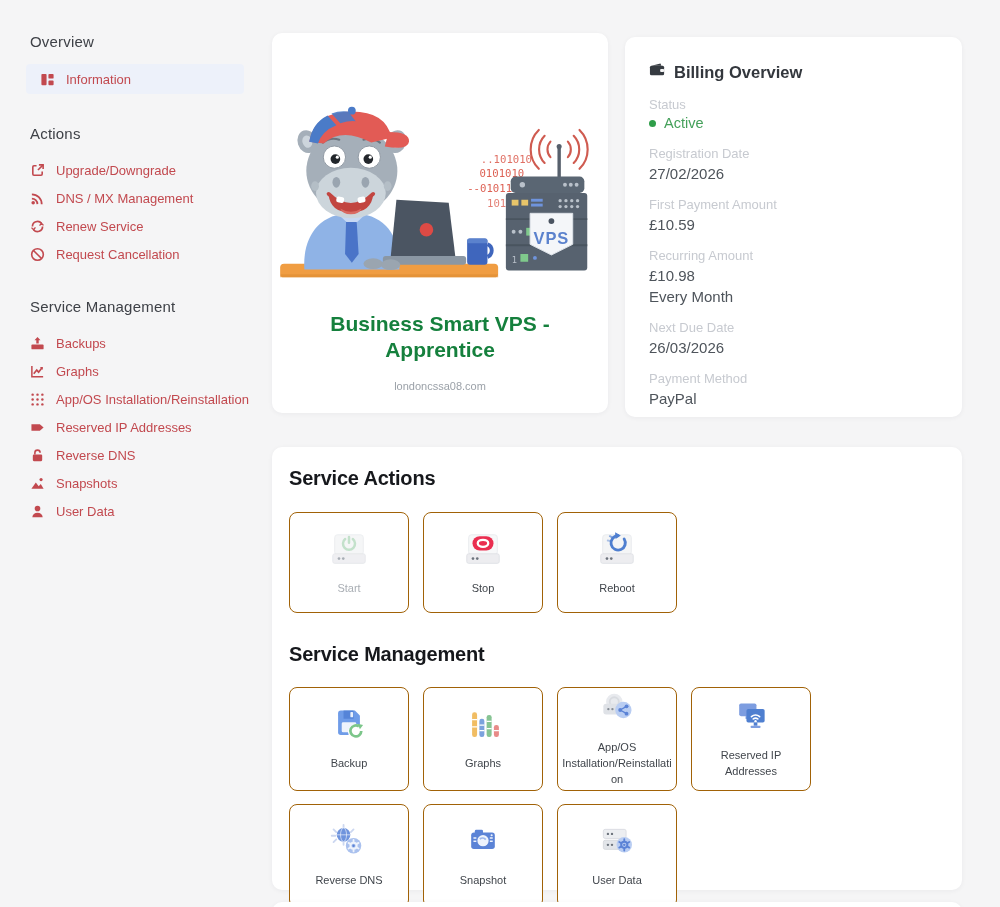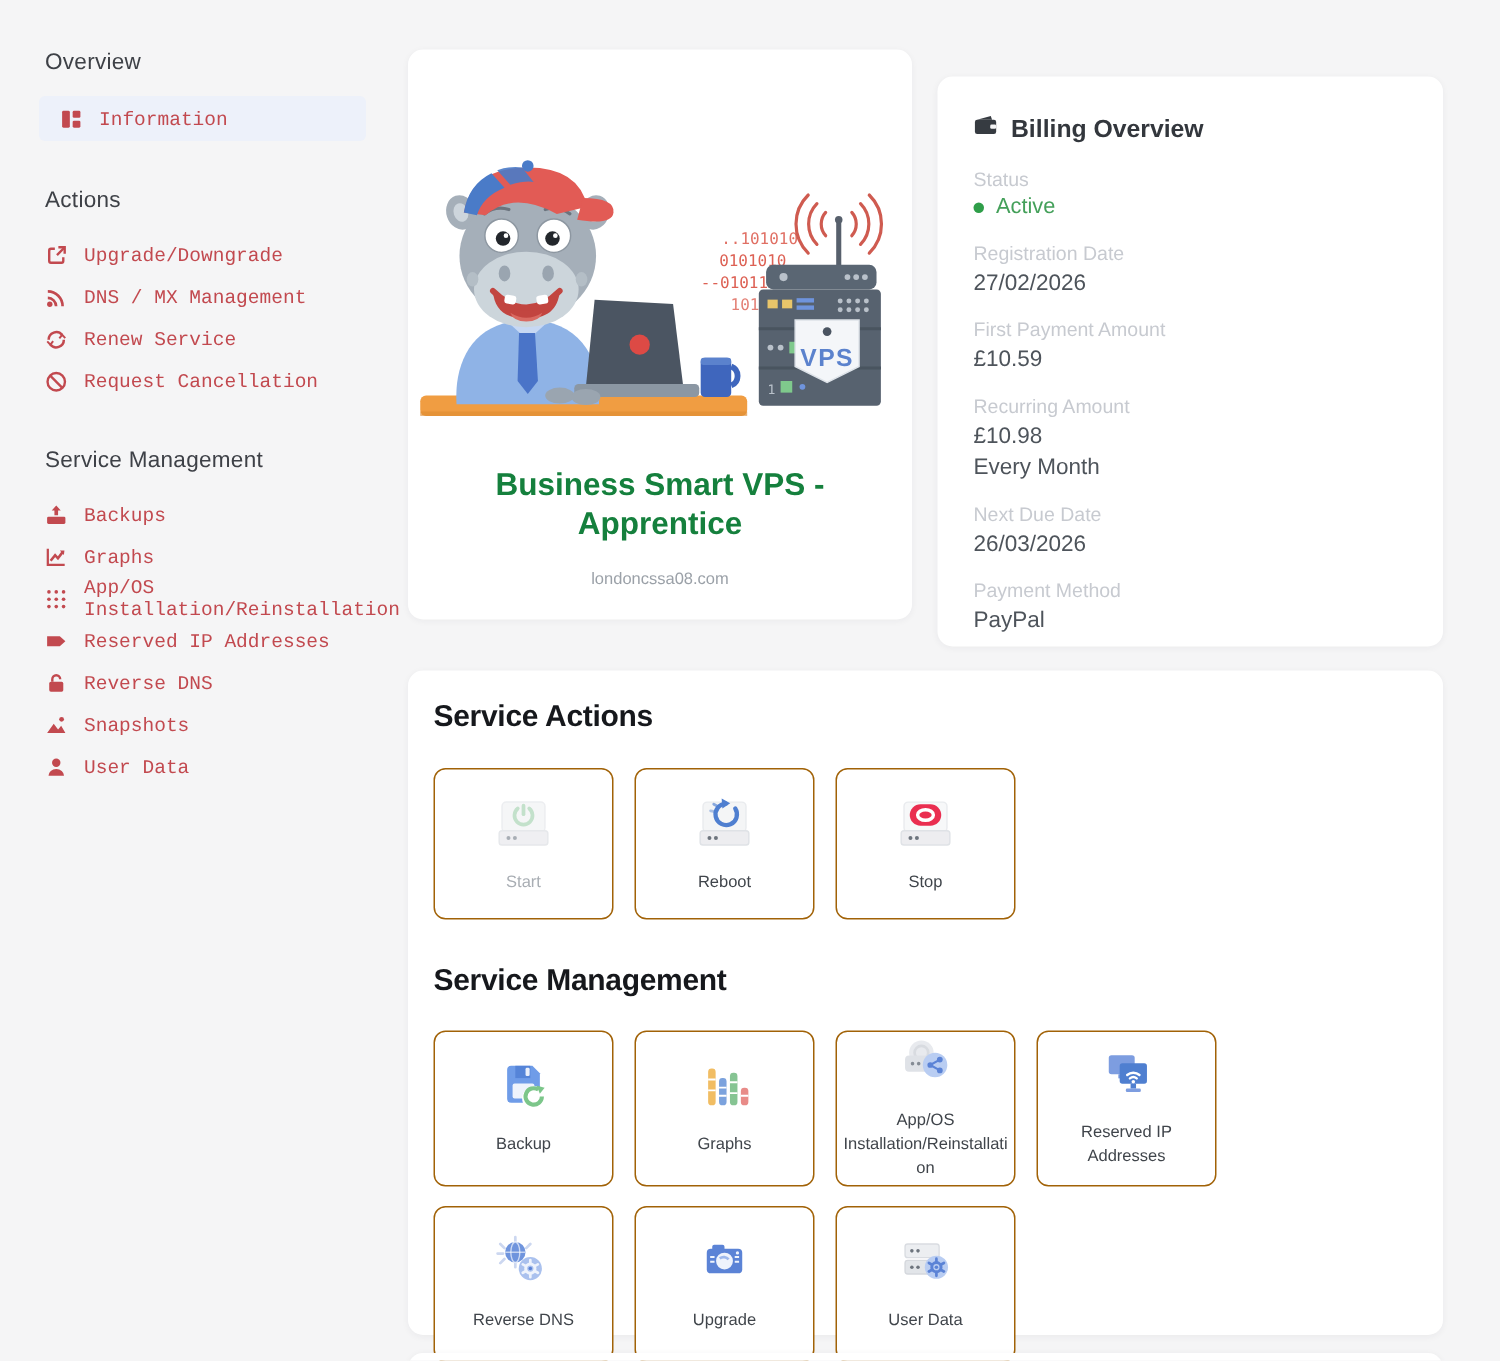--- a/index.html
+++ b/index.html
@@ -2,37 +2,37 @@
 <html><head>
 <meta charset="utf-8">
 <style>
   * { margin:0; padding:0; box-sizing:border-box; }
   html,body { width:1000px; height:907px; overflow:hidden; }
   body { background:#f5f5f6; font-family:"Liberation Sans", sans-serif; position:relative; color:#3e4147; }
 
   
   .sidebar { position:absolute; left:0; top:0; width:256px; height:907px; padding:33px 0 0 30px; }
   .sb-title { font-size:15px; font-weight:500; color:#3e4147; letter-spacing:.2px; }
-  .sb-item { display:flex; align-items:center; gap:11px; font-size:13px; color:#c2494f; height:28px; cursor:pointer;font-family:Liberation Mono, monospace; }
+  .sb-item { display:flex; align-items:center; gap:11px; font-size:13px; color:#c2494f; height:28px; cursor:pointer; }
   .sb-item .ic { width:15px; height:15px; flex:0 0 15px; display:flex; align-items:center; justify-content:center; }
   .sb-item svg { display:block; }
   .sb-active { background:#edf1fa; border-radius:4px; margin-left:-4px; padding:0 10px 0 14px; width:218px; height:30px; }
   .sb-gap-s { height:14px; } .sb-gap-m { height:31px; } .sb-gap-l { height:30px; }
 
   
   .card { position:absolute; background:#fff; border-radius:10px; box-shadow:0 1px 5px rgba(30,35,50,.05); }
 
   
   #card-service { left:272px; top:33px; width:336px; height:380px; text-align:center; }
   #mascot { display:block; margin:66px auto 0; }
   .svc-title { margin:26px 18px 0; font-size:21px; line-height:26px; font-weight:700; color:#15803d; }
   .svc-domain { margin-top:17px; font-size:11px; color:#9ba1a8; }
 
   
-  #card-billing { left:625px; top:51px; width:337px; height:380px; padding:25px 24px; }
+  #card-billing { left:625px; top:37px; width:337px; height:380px; padding:25px 24px; }
   .bill-head { display:flex; align-items:center; gap:8px; font-size:16.5px; font-weight:600; color:#33373d; }
   .b-label { margin-top:15px; font-size:13px; color:#c7cad0; }
   .b-value { margin-top:4px; font-size:15px; color:#4e545b; }
   .status-row { margin-top:3px; display:flex; align-items:center; gap:8px; font-size:14.5px; color:#44a05a; }
   .status-dot { width:7px; height:7px; border-radius:50%; background:#2f9e49; }
 
   
   #card-actions { left:272px; top:447px; width:690px; height:443px; padding:20px 17px; }
   .panel-h { font-size:20px; font-weight:700; color:#16181c; letter-spacing:-.2px; }
   .tiles { display:flex; gap:14px; margin-top:22px; }
@@ -334,44 +334,44 @@
             <circle cx="21" cy="31" r="1.4" fill="#9aa1a9"></circle>
           <path d="M27 8.5v6" stroke="#b9dcc2" stroke-width="2.6" stroke-linecap="round"></path>
           <path d="M23 10.5a6.3 6.3 0 1 0 8 0" fill="none" stroke="#b9dcc2" stroke-width="2.6" stroke-linecap="round"></path>
         </svg>
       </span>
       <span class="tile-label">Start</span>
     </div>
     <div class="tile tile-a">
       <span>
         <svg width="54" height="42" viewBox="0 0 54 44">
+          <rect x="12" y="6" width="30" height="21" rx="3" fill="#f7f8f9" stroke="#e9ebee"></rect>
+          <rect x="10" y="26" width="34" height="10" rx="2" fill="#ededf0" stroke="#dfe2e6"></rect>
+          <circle cx="16.5" cy="31" r="1.4" fill="#6d747d"></circle>
+            <circle cx="21" cy="31" r="1.4" fill="#6d747d"></circle>
+          <rect x="16" y="7.5" width="22" height="15" rx="7.5" fill="#ea2e50"></rect>
+          <ellipse cx="27" cy="15" rx="5.5" ry="3.7" fill="none" stroke="#ffffff" stroke-width="2.4"></ellipse>
+        </svg>
+      </span>
+      <span class="tile-label">Stop</span>
+    </div>
+    <div class="tile tile-a">
+      <span>
+        <svg width="54" height="42" viewBox="0 0 54 44">
           <rect x="12" y="6" width="30" height="21" rx="3" fill="#f4f5f6" stroke="#e9ebee"></rect>
           <rect x="10" y="26" width="34" height="10" rx="2" fill="#ededf0" stroke="#dfe2e6"></rect>
           <circle cx="16.5" cy="31" r="1.4" fill="#6d747d"></circle>
             <circle cx="21" cy="31" r="1.4" fill="#6d747d"></circle>
           <path d="M34.5 10.5a7.5 7.5 0 1 1-6.6-3.4" fill="none" stroke="#4f7fd0" stroke-width="3" stroke-linecap="round"></path>
           <polygon points="25,3.5 31,6.8 25.5,10.5" fill="#4f7fd0"></polygon>
           <path d="M21.5 8.5l-2-1" stroke="#4f7fd0" stroke-width="2" stroke-linecap="round" opacity=".65"></path>
           <path d="M19.5 12.5l-2.2-.4" stroke="#4f7fd0" stroke-width="2" stroke-linecap="round" opacity=".45"></path>
         </svg>
       </span>
       <span class="tile-label">Reboot</span>
-    </div>
-    <div class="tile tile-a">
-      <span>
-        <svg width="54" height="42" viewBox="0 0 54 44">
-          <rect x="12" y="6" width="30" height="21" rx="3" fill="#f7f8f9" stroke="#e9ebee"></rect>
-          <rect x="10" y="26" width="34" height="10" rx="2" fill="#ededf0" stroke="#dfe2e6"></rect>
-          <circle cx="16.5" cy="31" r="1.4" fill="#6d747d"></circle>
-            <circle cx="21" cy="31" r="1.4" fill="#6d747d"></circle>
-          <rect x="16" y="7.5" width="22" height="15" rx="7.5" fill="#ea2e50"></rect>
-          <ellipse cx="27" cy="15" rx="5.5" ry="3.7" fill="none" stroke="#ffffff" stroke-width="2.4"></ellipse>
-        </svg>
-      </span>
-      <span class="tile-label">Stop</span>
     </div>
   </div>
 
   <h2 class="panel-h mh">Service Management</h2>
 
   <div class="tiles mg1">
     <div class="tile tile-m">
       <span>
         <svg width="52" height="40" viewBox="0 0 52 44">
           <path d="M14 8a3 3 0 0 1 3-3h15.5L38 10.5V29a3 3 0 0 1-3 3H17a3 3 0 0 1-3-3z" fill="#6f9ce8"></path>
@@ -457,21 +457,21 @@
       <span>
         <svg width="52" height="40" viewBox="0 0 52 44">
           <rect x="17" y="7.5" width="9" height="5" rx="1.5" fill="#5b83d6"></rect>
           <rect x="13" y="10.5" width="26" height="18" rx="3" fill="#5b83d6"></rect>
           <circle cx="26" cy="19.5" r="6.2" fill="#eef3fc"></circle>
           <path d="M22.5 17.5a4.8 4.8 0 0 1 6.5.8" stroke="#9db8ec" stroke-width="2" fill="none"></path>
           <path d="M15.5 16.5h3.2M15.5 20h3.2M33.5 16.5h3.2M33.5 20h3.2" stroke="#eef3fc" stroke-width="1.6"></path>
           <circle cx="35.5" cy="13.5" r="1.2" fill="#eef3fc"></circle>
         </svg>
       </span>
-      <span class="tile-label">Upgrade</span>
+      <span class="tile-label">Snapshot</span>
     </div>
     <div class="tile tile-m">
       <span>
         <svg width="52" height="40" viewBox="0 0 52 44">
           <rect x="11" y="7" width="25" height="10" rx="2" fill="#eceef1" stroke="#d9dce1"></rect>
           <rect x="11" y="19" width="25" height="10" rx="2" fill="#e2e5e9" stroke="#d5d8dd"></rect>
           <circle cx="16" cy="12" r="1.3" fill="#6d747d"></circle>
             <circle cx="20.5" cy="12" r="1.3" fill="#6d747d"></circle>
           <circle cx="16" cy="24" r="1.3" fill="#6d747d"></circle>
             <circle cx="20.5" cy="24" r="1.3" fill="#6d747d"></circle>

